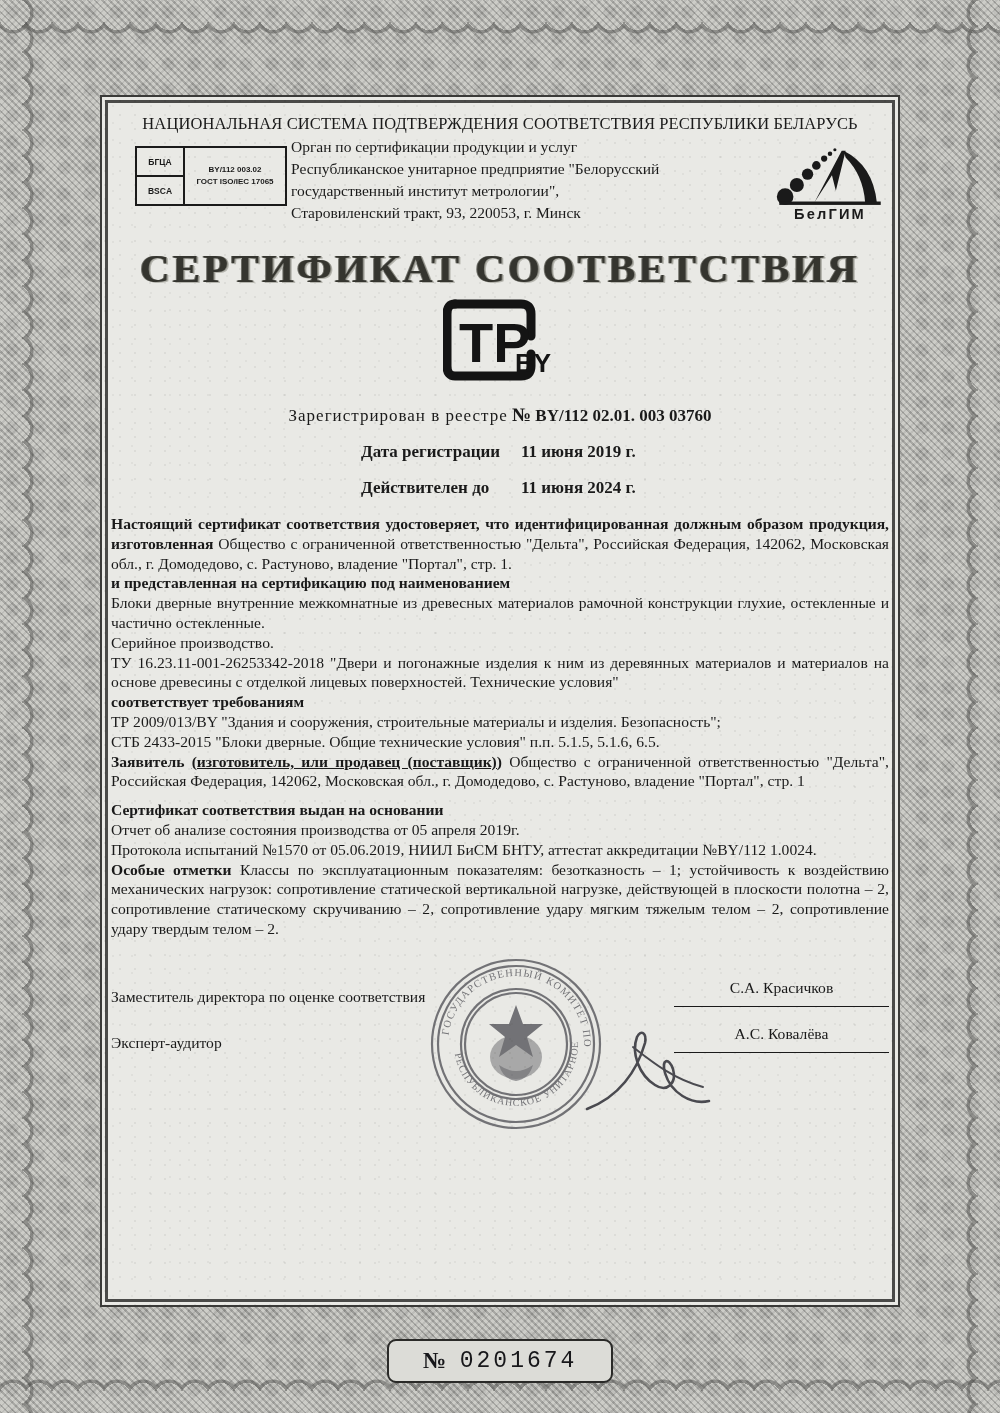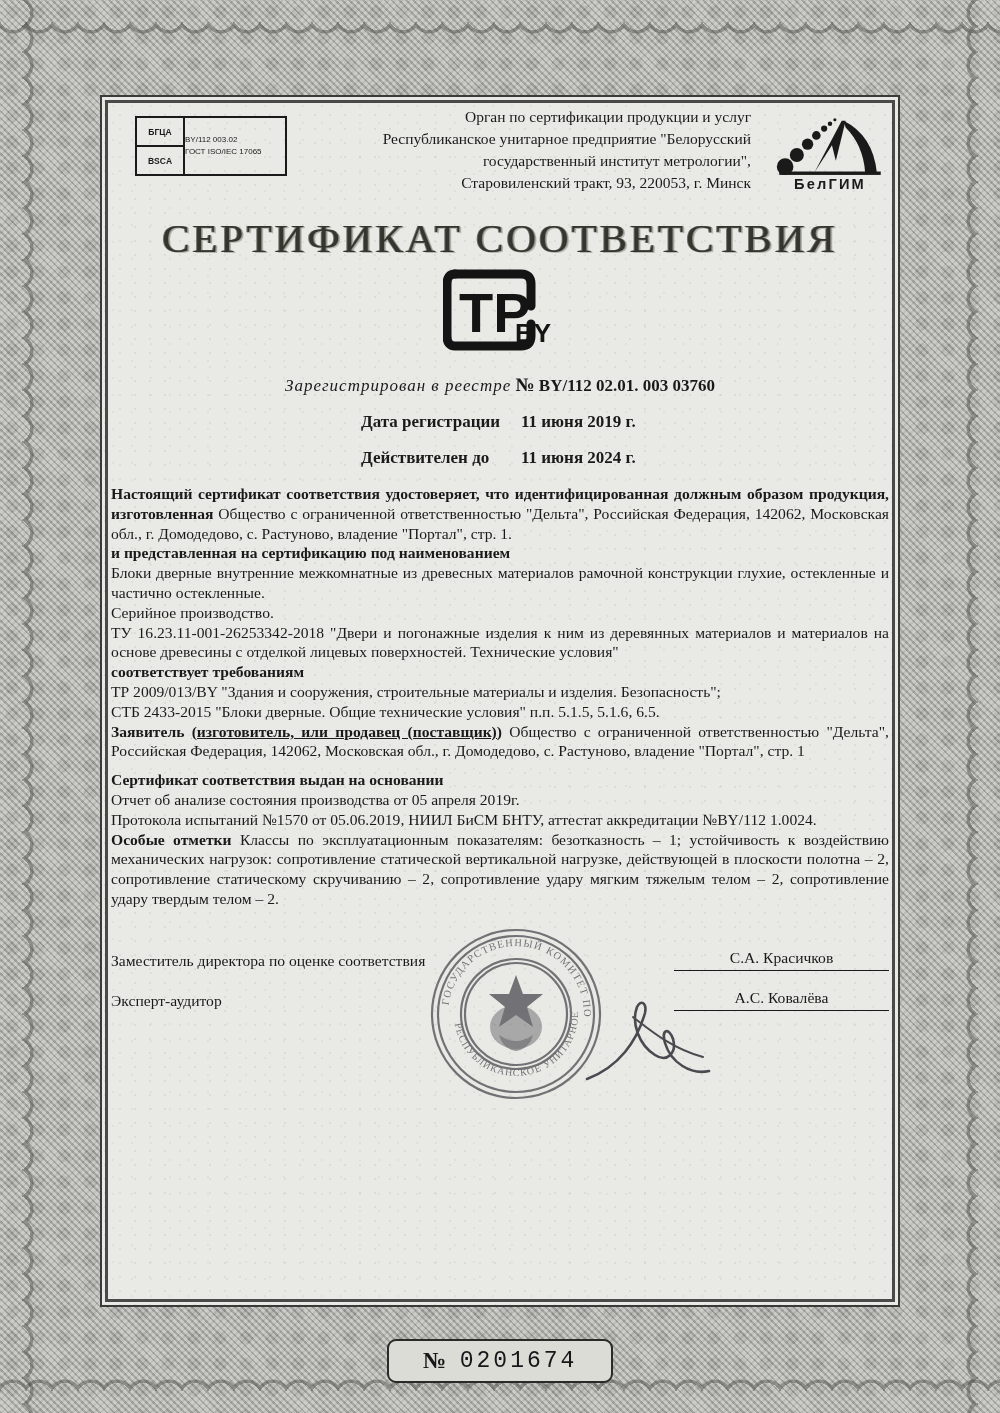--- a/index.html
+++ b/index.html
@@ -47,59 +47,59 @@
                      radial-gradient(circle at 11px 9px, rgba(0,0,0,.045) 0 1px, transparent 1.3px);
     background-size:15px 14px, 19px 17px;}
 
   
   .hdr-title{text-align:center;font-size:16.5px;letter-spacing:.1px;margin:8px 0 2px;white-space:nowrap;}
   .hdr-row{display:flex;align-items:flex-start;}
   .accr-box{width:148px;height:56px;border:2px solid #1a1a1a;display:flex;margin:10px 0 0 24px;flex:0 0 auto;}
   .accr-left{width:46px;border-right:2px solid #1a1a1a;display:flex;flex-direction:column;}
   .accr-l1,.accr-l2{flex:1;display:flex;align-items:center;justify-content:center;font-size:8.5px;font-weight:bold;font-family:"Liberation Sans",sans-serif;}
   .accr-l1{border-bottom:2px solid #1a1a1a;}
-  .accr-right{flex:1;display:flex;flex-direction:column;align-items:flex-start;justify-content:center;font-size:8px;font-weight:normal;font-family:"Liberation Sans",sans-serif;line-height:1.5;}
-  .hdr-lines{flex:1;text-align:right;font-size:15.5px;line-height:1.42;padding:0 20px;}
+  .accr-right{flex:1;display:flex;flex-direction:column;align-items:center;justify-content:center;font-size:8px;font-weight:bold;font-family:"Liberation Sans",sans-serif;line-height:1.5;}
+  .hdr-lines{flex:1;text-align:left;font-size:15.5px;line-height:1.42;padding:0 4px;}
   .logo{width:118px;flex:0 0 auto;margin-top:6px;}
 
   
   .cert-title{
     text-align:center;margin:18px 0 0;
     font-family:"Liberation Serif",serif;
-    font-size:41px;font-weight:normal;letter-spacing:3px;
+    font-size:41px;font-weight:bold;letter-spacing:3px;
     color:#35352f;
     text-shadow:1px 0 0 #8a8a82, 2px 1px 0 #b5b5ae, -1px 0 0 #6f6f68;
   }
   .tpmark{display:flex;justify-content:center;margin-top:4px;}
 
   
   .reg{margin-top:16px;font-size:17px;}
   .reg-line1{text-align:center;}
-  .reg-line1 .lbl{letter-spacing:1px;font-style:italic;}
+  .reg-line1 .lbl{letter-spacing:1px;}
   .reg-rows{margin-left:250px;margin-top:3px;}
   .reg-row{display:flex;margin-top:16px;}
   .reg-row .k{width:160px;}
   .b{font-weight:bold;}
 
   
   .body{margin-top:16px;font-size:15.6px;line-height:1.27;text-align:justify;}
   .body p{margin:0;}
   .just{text-align:justify;text-align-last:left;}
   .center-codes{margin:2px 0 0 0;}
   .code-line{margin-left:420px;}
   .u{text-decoration:underline;}
   .sec{font-weight:bold;}
   .gap{height:9px;}
 
   
   .sign{margin-top:40px;position:relative;}
   .sign-row{display:flex;align-items:flex-end;margin-top:18px;}
   .sign-pos{width:330px;font-size:15.6px;line-height:1.28;}
   .sign-mid{flex:1;}
-  .sign-name{width:215px;text-align:center;font-size:15.6px;border-bottom:1.6px solid #1a1a1a;padding-bottom:3px;}
+  .sign-name{width:215px;text-align:center;font-size:15.6px;border-bottom:1.6px solid #1a1a1a;padding-bottom:9px;}
   .stamp{position:absolute;left:318px;top:-22px;width:175px;height:175px;opacity:.62;}
   .signature{position:absolute;left:470px;top:34px;width:150px;height:110px;opacity:.8;}
 
   
   .serial-wrap{position:absolute;left:0;right:0;bottom:30px;display:flex;justify-content:center;}
   .serial{
     border:2px solid #2a2a28;border-radius:9px;background:#dcdcd7;
     padding:7px 34px;font-family:"Liberation Mono",monospace;
     font-size:23px;letter-spacing:3px;color:#17171a;
     display:flex;align-items:center;gap:14px;
@@ -113,20 +113,21 @@
   <div class="scallop top"></div>
   <div class="scallop bot"></div>
   <div class="scallopV left"></div>
   <div class="scallopV right"></div>
 </div>
 
 <div id="inner">
   <div class="noise"></div>
   <div id="innerpad">
 
+    <div class="hdr-title">НАЦИОНАЛЬНАЯ СИСТЕМА ПОДТВЕРЖДЕНИЯ СООТВЕТСТВИЯ РЕСПУБЛИКИ БЕЛАРУСЬ</div>
 
     <div class="hdr-row">
       <div class="accr-box">
         <div class="accr-left">
           <div class="accr-l1">БГЦА</div>
           <div class="accr-l2">BSCA</div>
         </div>
         <div class="accr-right">
           <div>BY/112 003.02</div>
           <div>ГОСТ ISO/IEC 17065</div>

